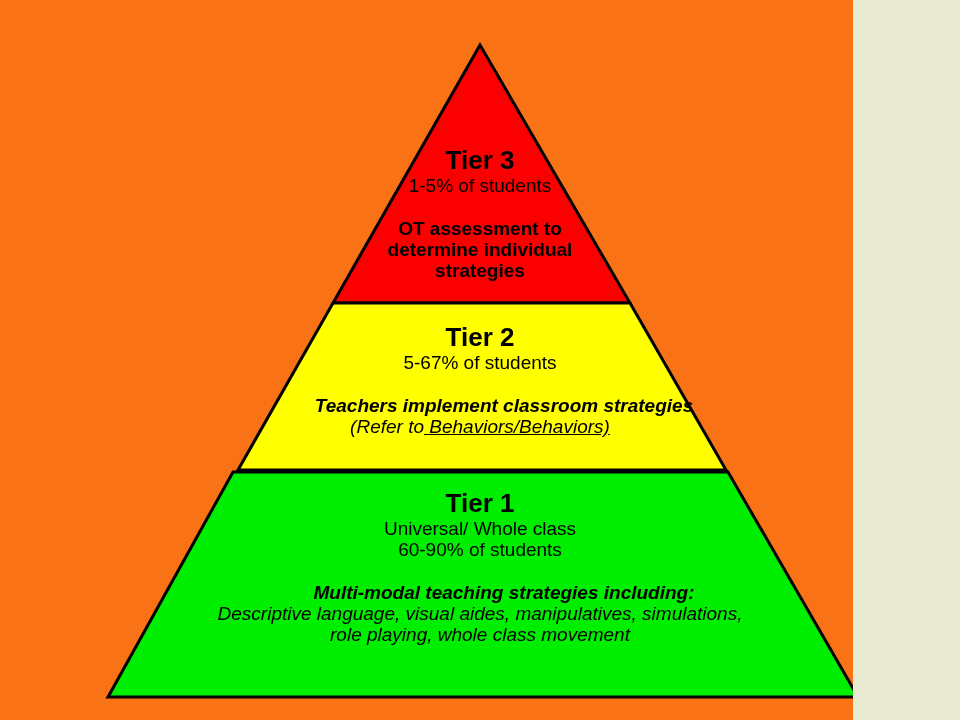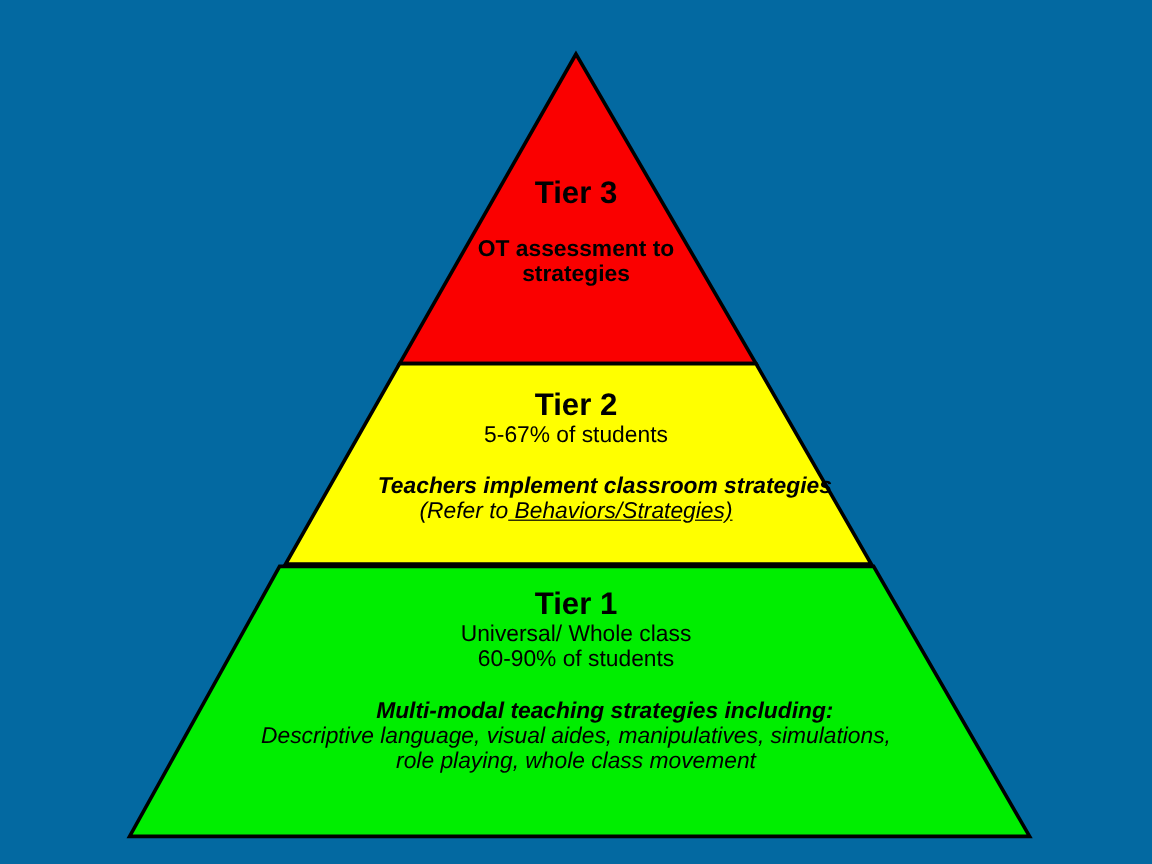--- a/index.html
+++ b/index.html
@@ -6,23 +6,23 @@
     margin: 0;
     padding: 0;
   }
   body {
     background: #E8EAD1;
     font-family: "Liberation Sans", sans-serif;
     color: #000000;
   }
   .stage {
     position: relative;
-    width: 960px;
+    width: 853px;
     height: 720px;
-    background: #0369a1;
+    background: #f97316;
     overflow: hidden;
   }
   .pyramid-svg {
     position: absolute;
     left: 0;
     top: 0;
     width: 960px;
     height: 720px;
   }
   .tier-text {
@@ -65,31 +65,33 @@
 
     <polygon points="480,45 333,303 630,303" stroke="#000000" stroke-width="3" stroke-linejoin="miter" fill="#FA0000"></polygon>
 
     <polygon points="333,303 630,303 726,470 238,470" stroke="#000000" stroke-width="3" stroke-linejoin="miter" fill="#FFFF00"></polygon>
 
     <polygon points="233,472 728,472 858,697 108,697" stroke="#000000" stroke-width="3" stroke-linejoin="miter" fill="#00EE00"></polygon>
   </svg>
 
   <div class="tier-text" id="tier3-text">
     <div class="tier-title">Tier 3</div>
+    <div class="line">1-5% of students</div>
     <div class="spacer"></div>
     <div class="line bold">OT assessment to</div>
+    <div class="line bold">determine individual</div>
     <div class="line bold">strategies</div>
   </div>
 
   <div class="tier-text" id="tier2-text">
     <div class="tier-title">Tier 2</div>
     <div class="line">5-67% of students</div>
     <div class="spacer"></div>
     <div class="line bold-italic">Teachers implement classroom strategies</div>
-    <div class="line italic"><span class="prefix">(Refer to</span><span class="underlined"> Behaviors/Strategies)</span></div>
+    <div class="line italic"><span class="prefix">(Refer to</span><span class="underlined"> Behaviors/Behaviors)</span></div>
   </div>
 
   <div class="tier-text" id="tier1-text">
     <div class="tier-title">Tier 1</div>
     <div class="line">Universal/ Whole class</div>
     <div class="line">60-90% of students</div>
     <div class="spacer"></div>
     <div class="line bold-italic">Multi-modal teaching strategies including:</div>
     <div class="line italic">Descriptive language, visual aides, manipulatives, simulations,</div>
     <div class="line italic">role playing, whole class movement</div>

